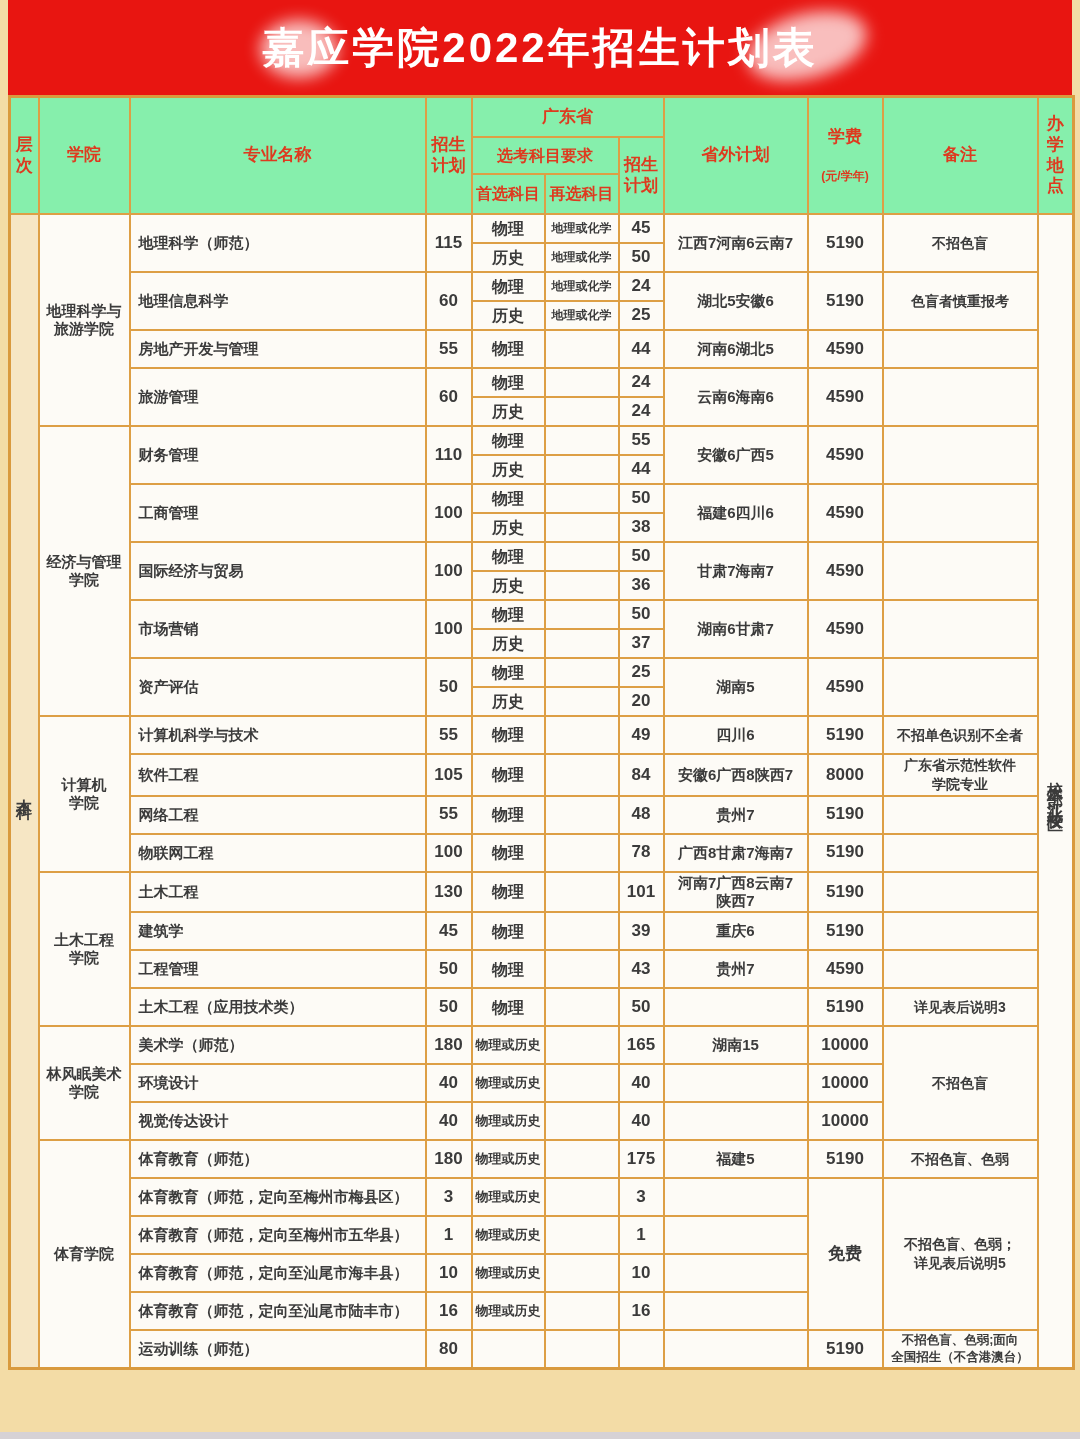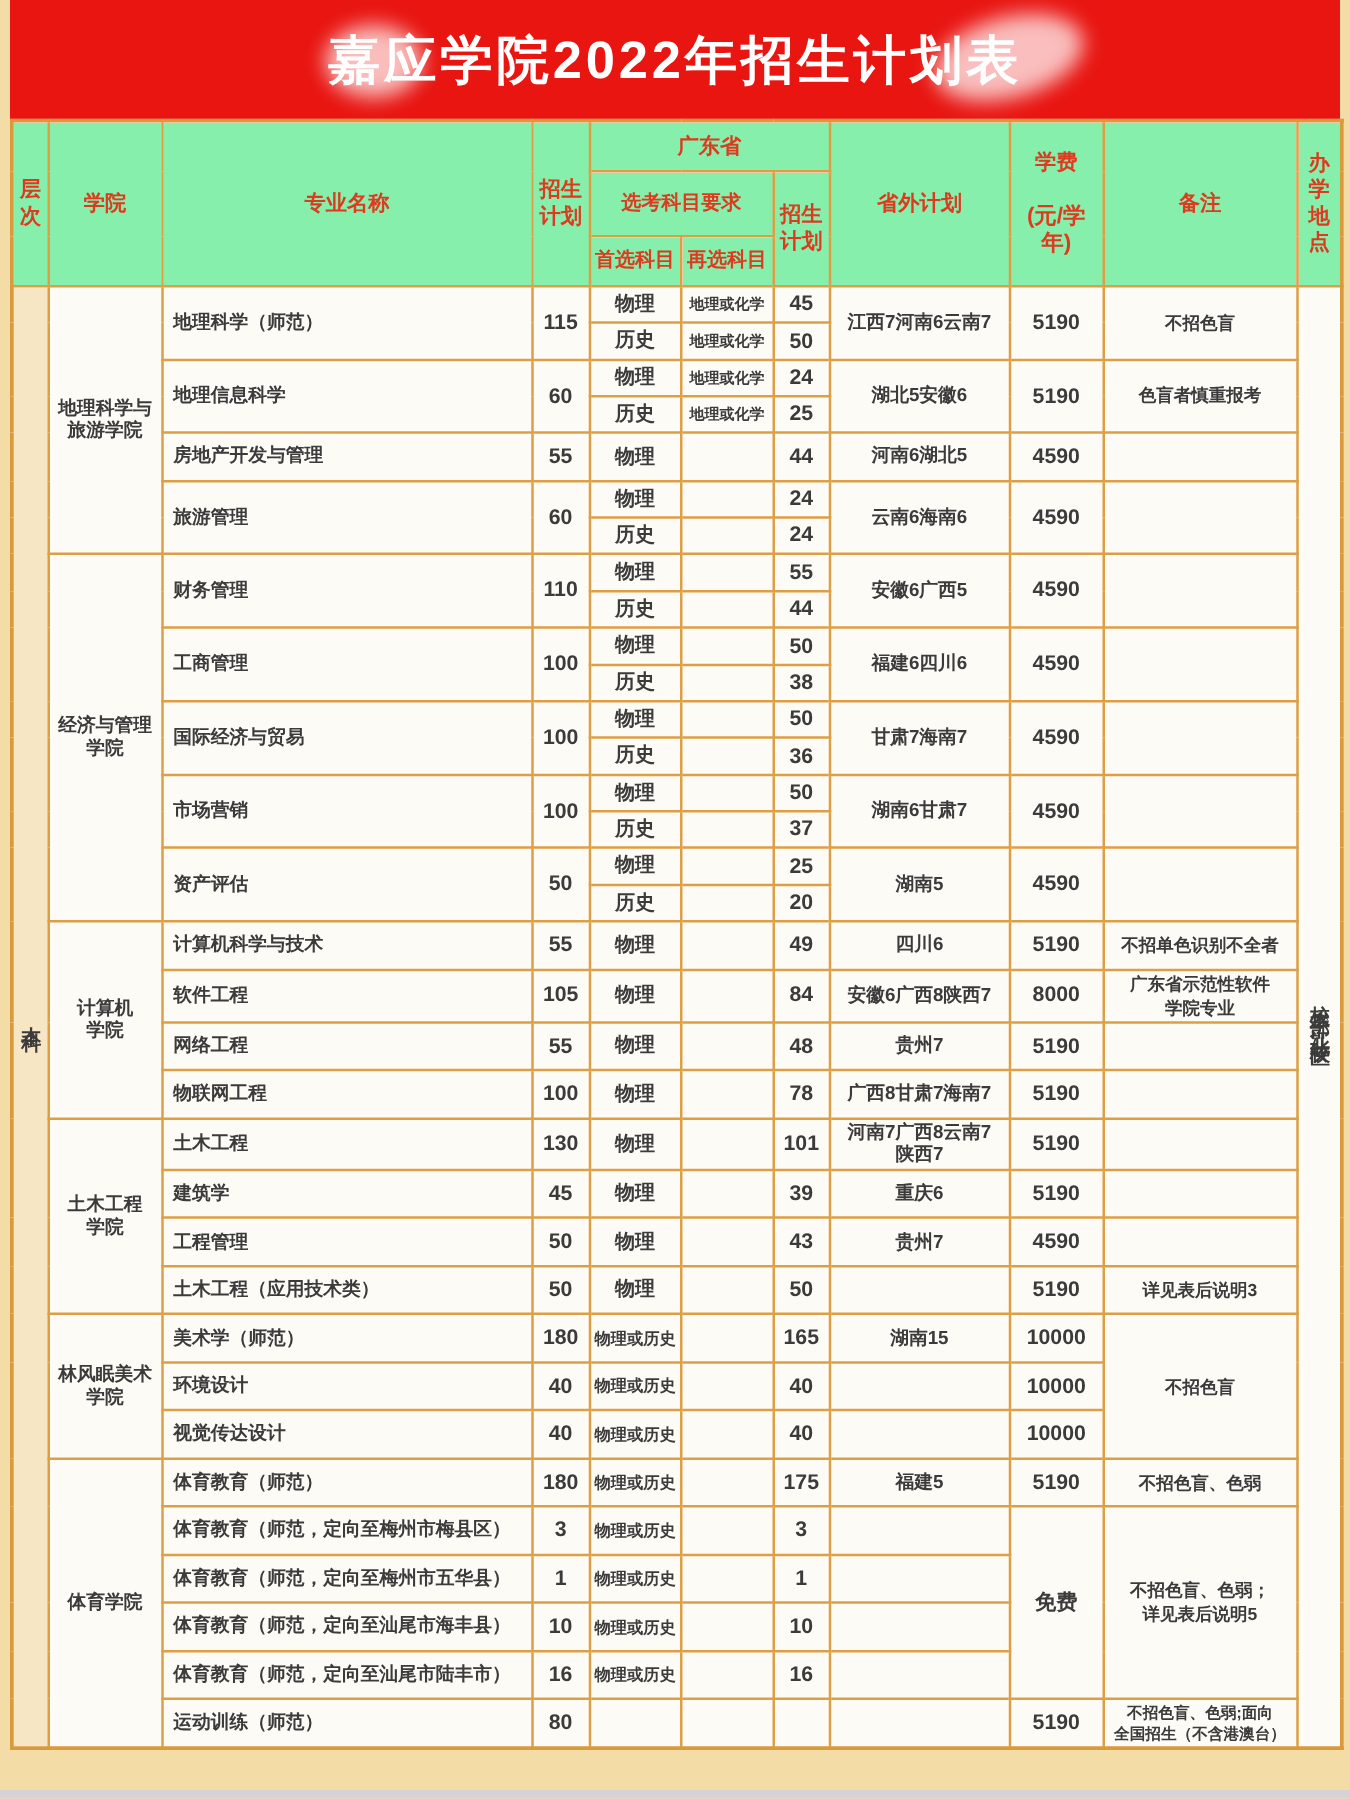--- a/index.html
+++ b/index.html
@@ -34,21 +34,21 @@
     text-align:center;vertical-align:middle;
     padding:1px 2px;overflow:hidden;
     line-height:1.22;
   }
   th{
     background:#86efac;color:#de3a1f;
     font-size:17px;font-weight:bold;white-space:pre-line;
   }
   th.sm{font-size:16px;}
   th .t1{font-size:17px;}
-  th .t2{font-size:18px;margin-top:1px;}
+  th .t2{font-size:12px;margin-top:1px;}
   td{font-size:17px;font-weight:bold;}
   tr.sub{height:29px;}
   tr.sg{height:38px;}
   td.mj{text-align:left;padding-left:8px;font-size:15px;white-space:nowrap;font-family:Liberation Serif, serif;}
   td.col{font-size:15px;white-space:pre-line;}
   td.lvl{background:#f6e6c4;}
   td.v{writing-mode:vertical-rl;letter-spacing:5px;font-size:16px;padding:4px 0;}
   td.sub1{font-size:16px;}
   td.xs{font-size:12px;padding:1px 0;}
   td.x2{font-size:13px;padding:1px 0;}

